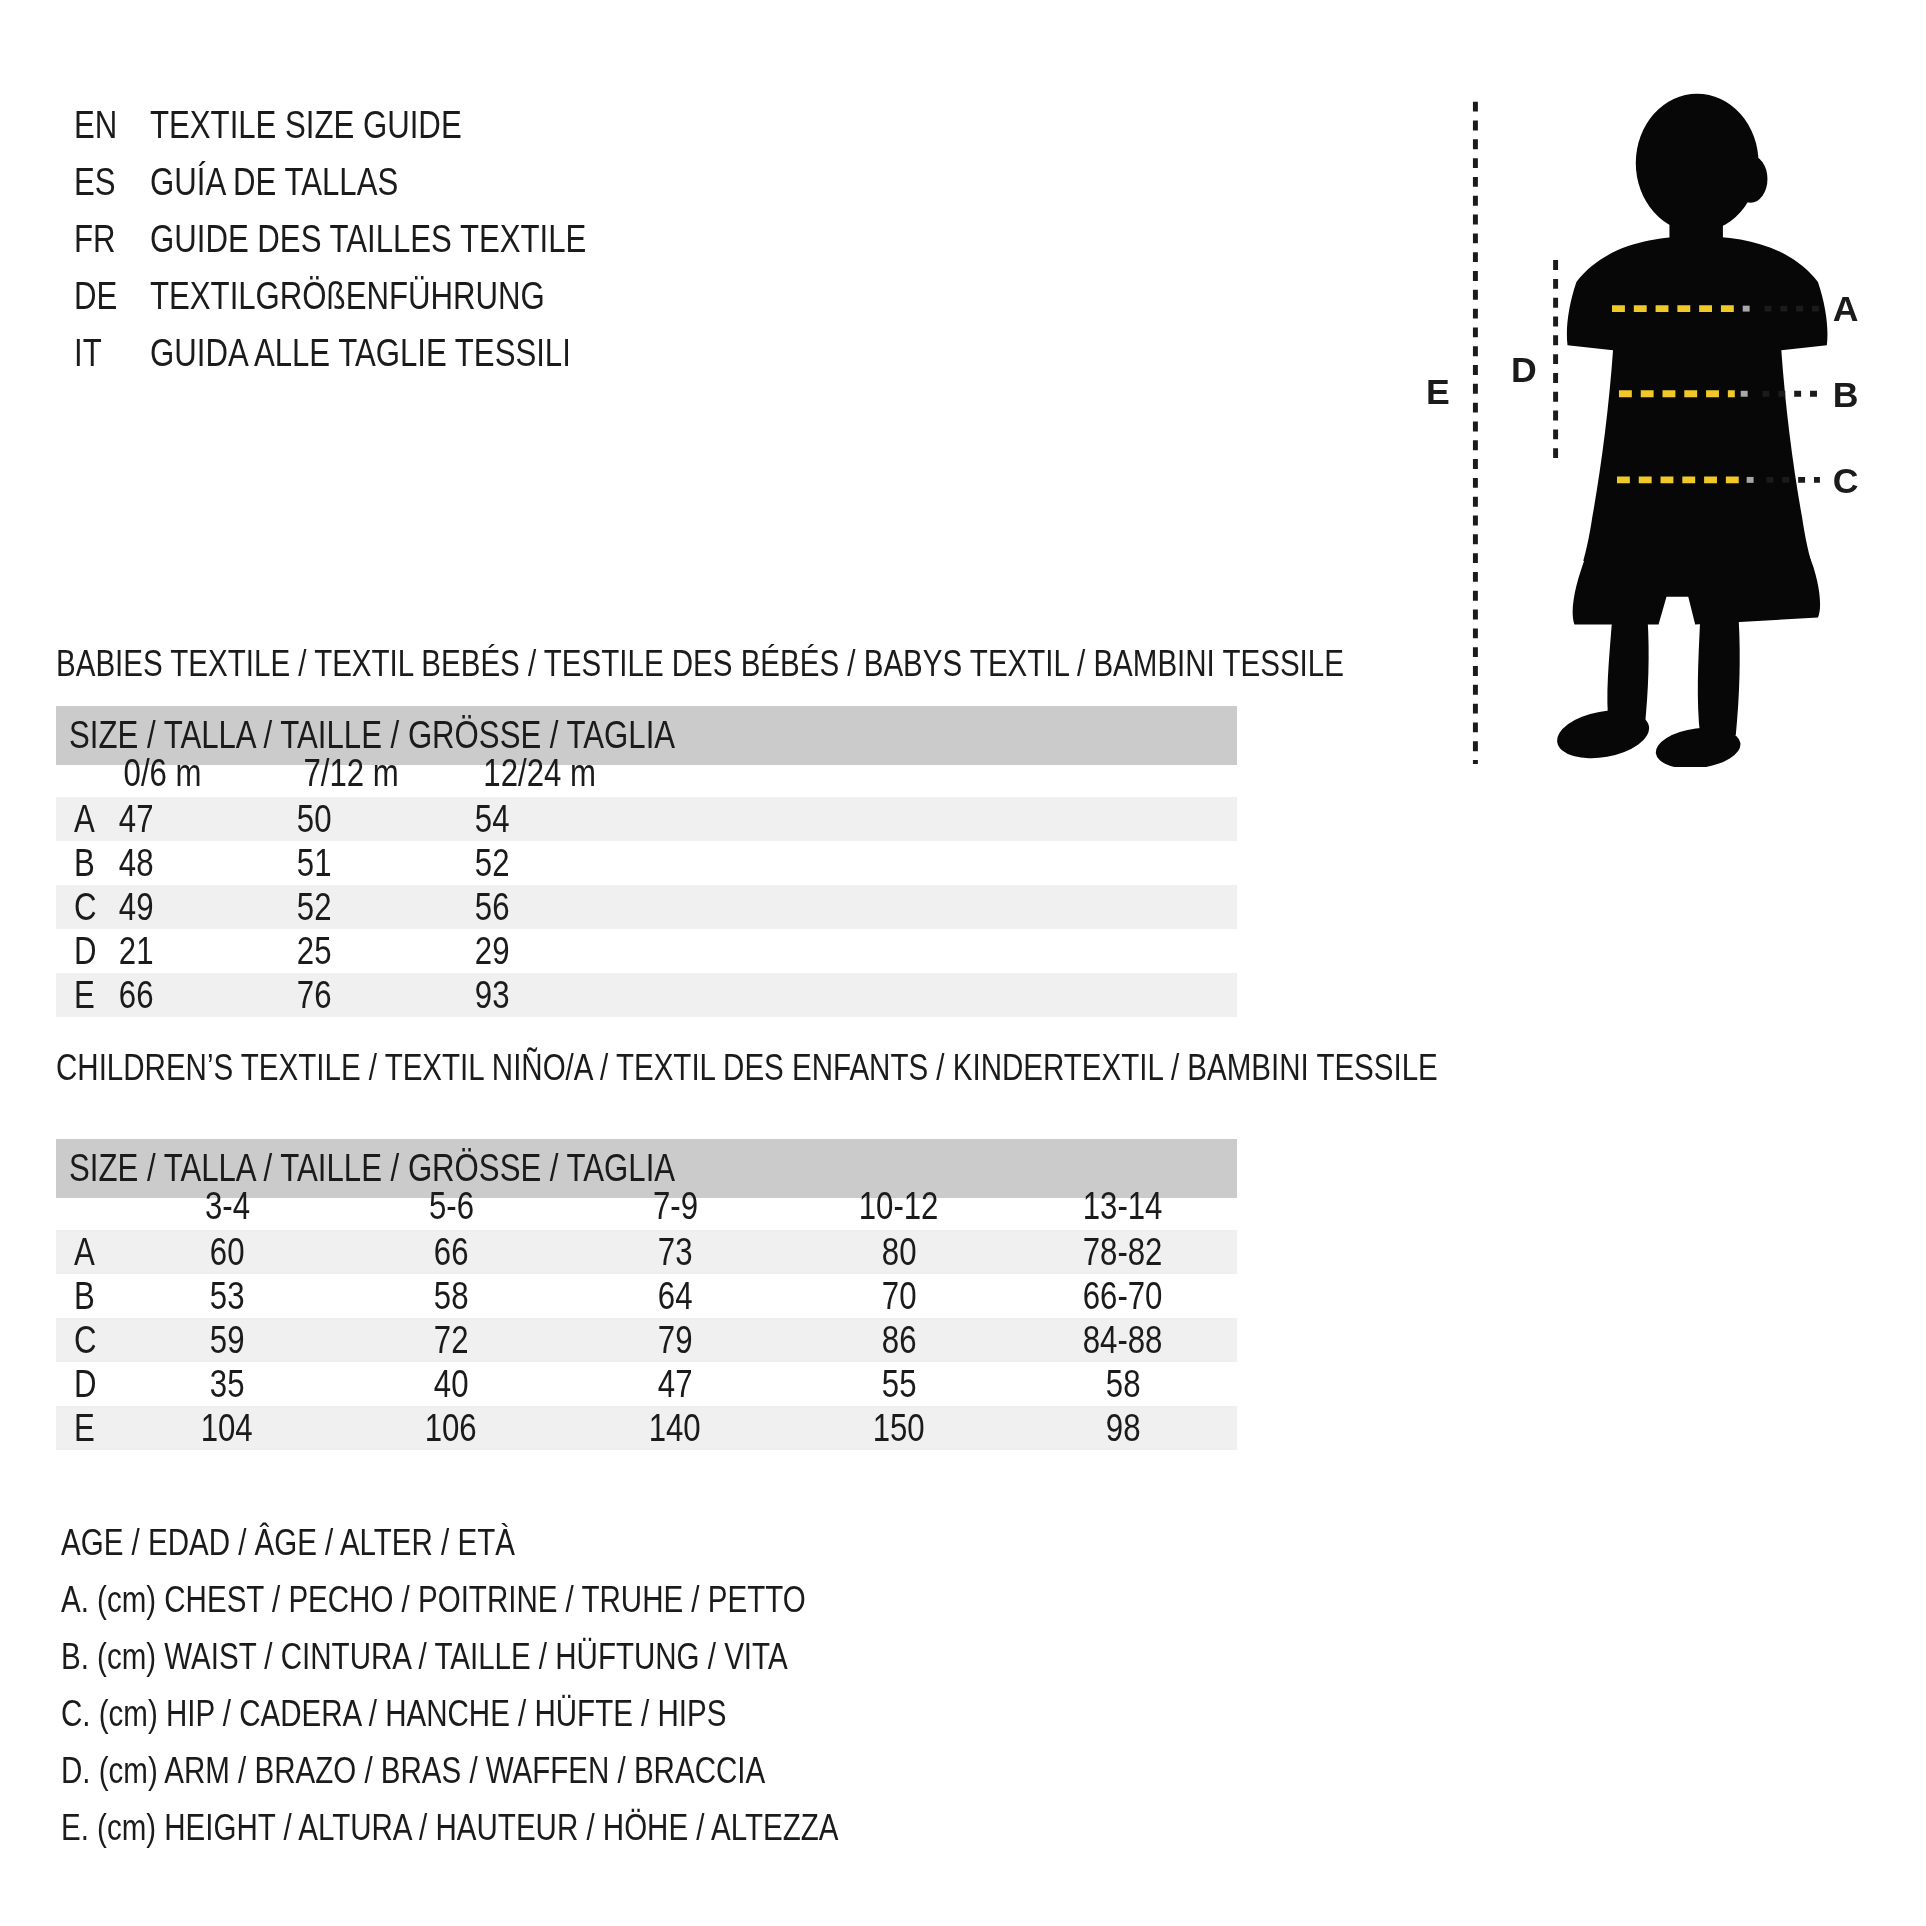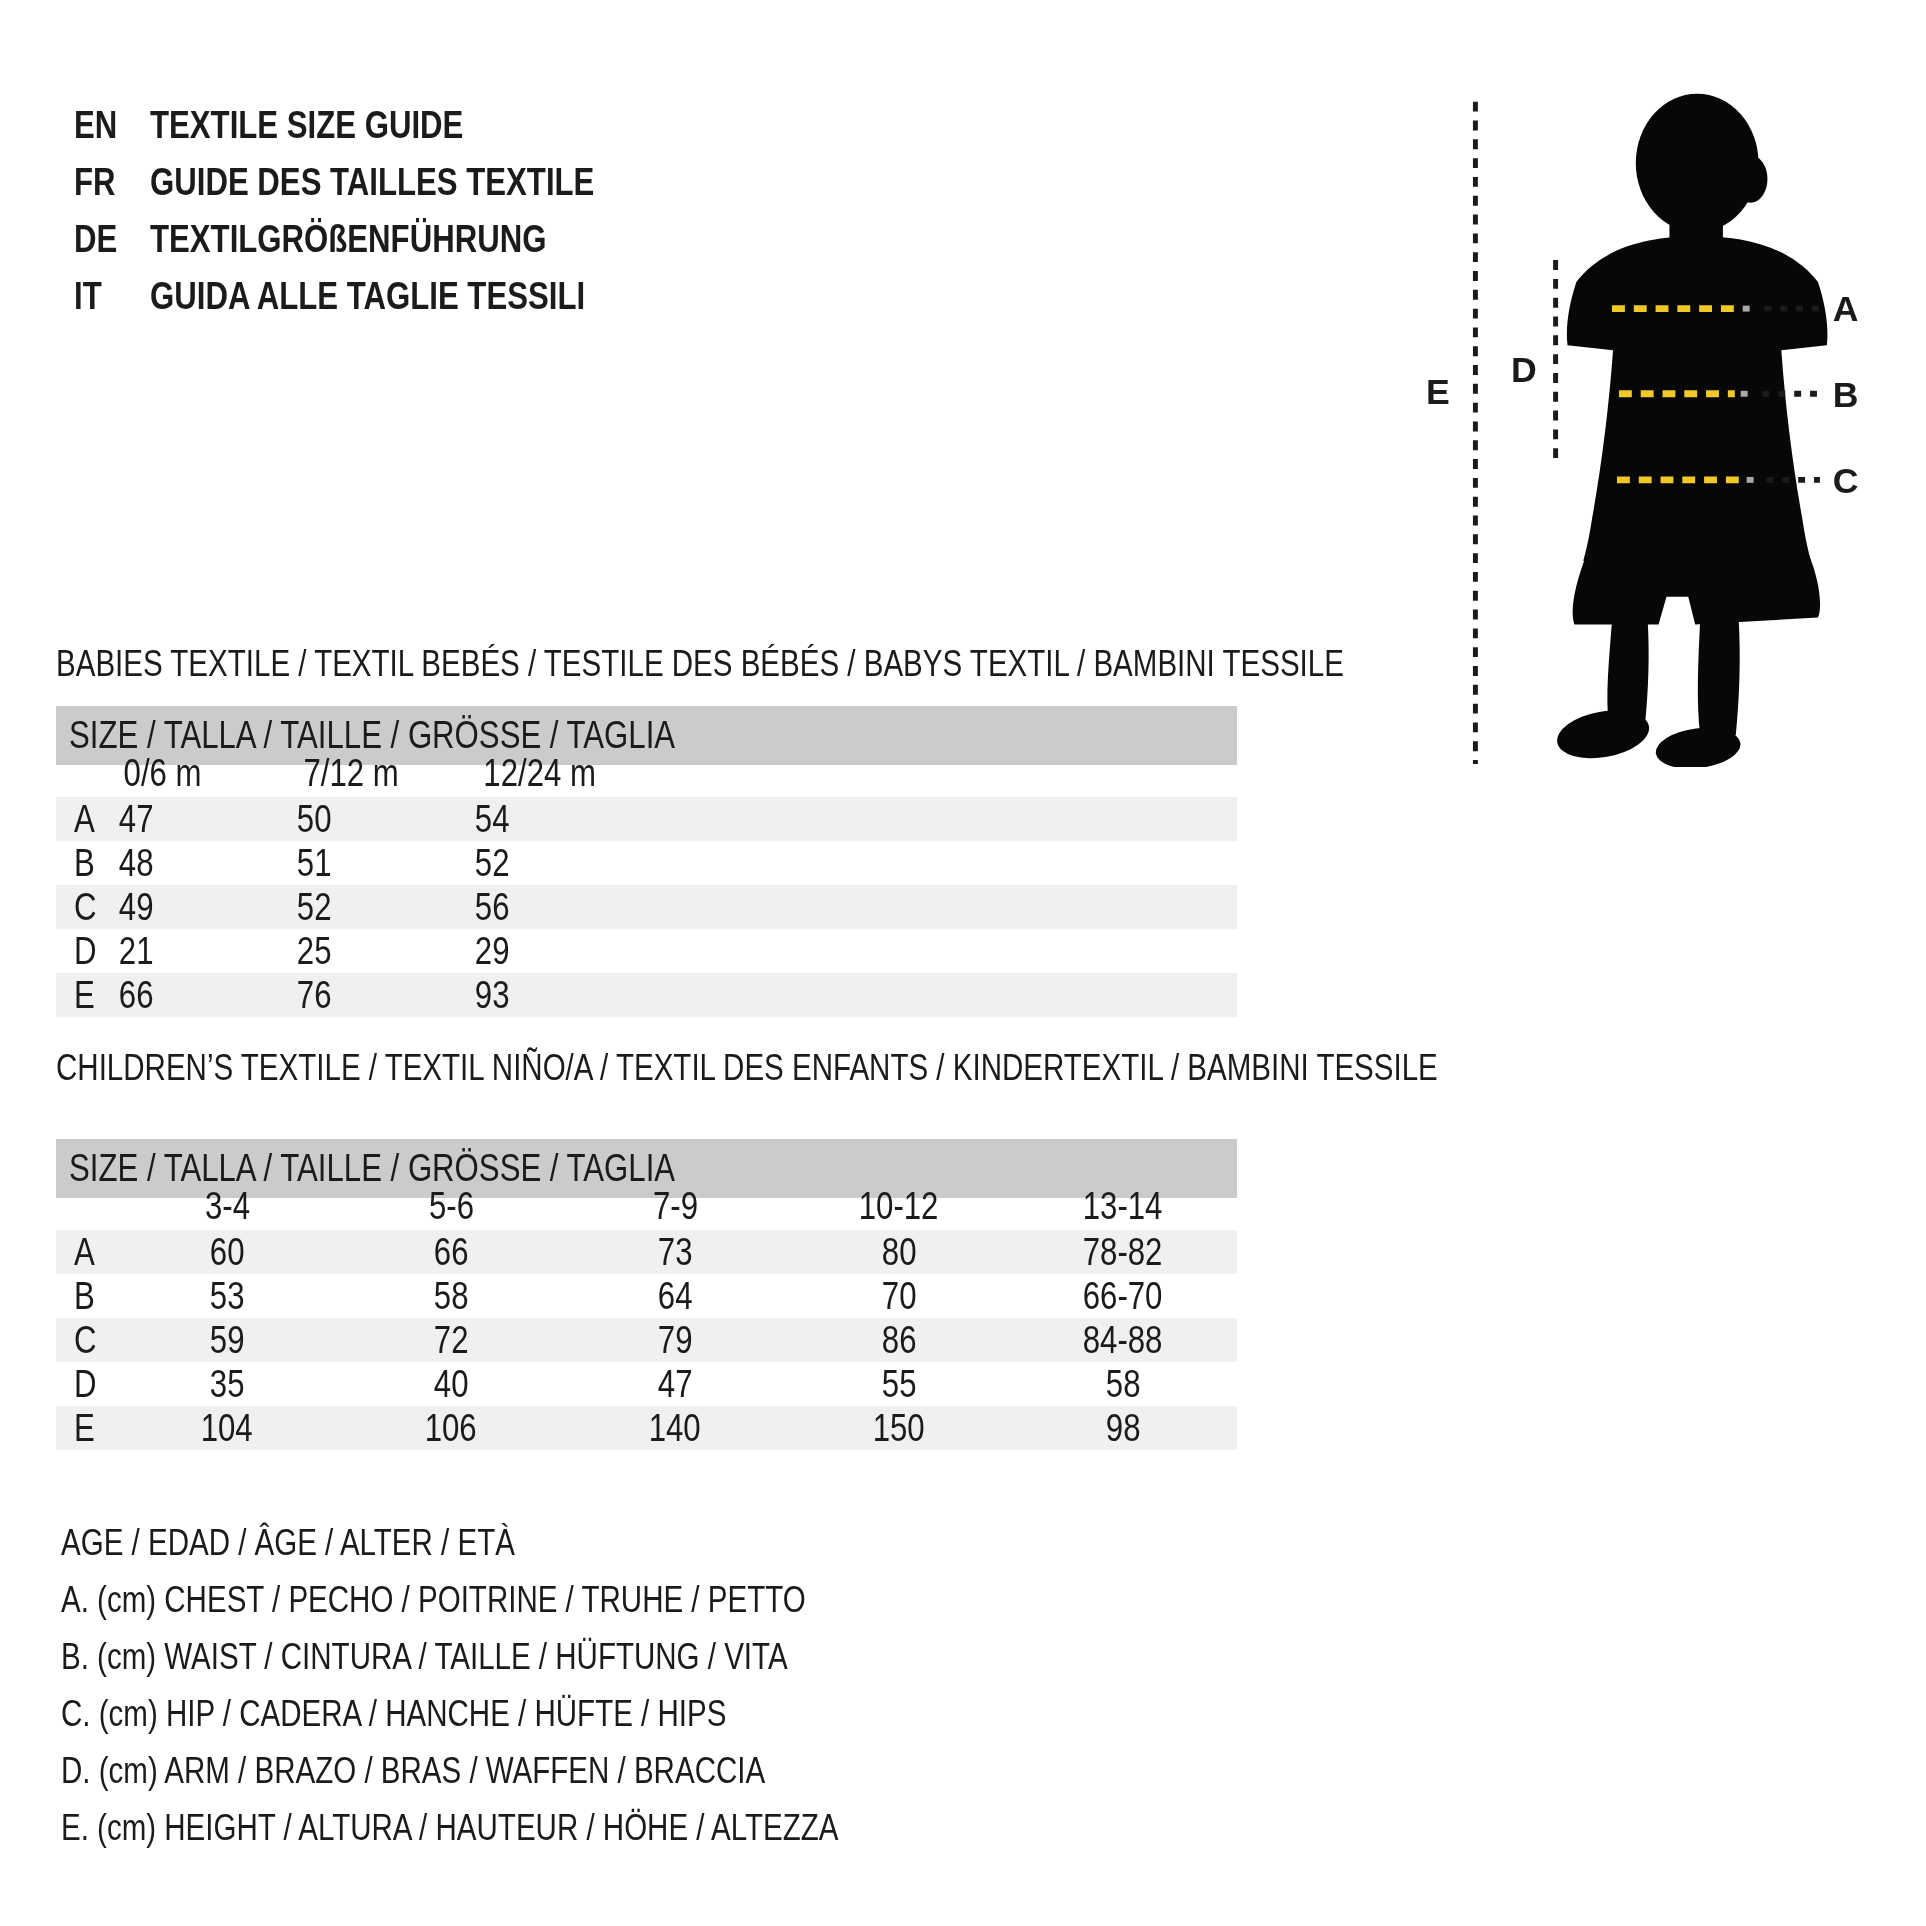--- a/index.html
+++ b/index.html
@@ -8,21 +8,21 @@
     background:#ffffff;color:#1b1b1b;
     font-family:"Liberation Sans", sans-serif;
   }
   .abs{position:absolute;}
   
   .cond{display:inline-block;transform:scaleX(0.82);transform-origin:0 50%;white-space:nowrap;}
   .cond-c{display:inline-block;transform:scaleX(0.82);transform-origin:50% 50%;white-space:nowrap;}
 
   
   #langs{left:74px;top:97px;font-size:38px;line-height:57px;}
-  .lang-row{display:flex;font-weight:bold;}
+  .lang-row{display:flex;}
   .lang-code{width:76px;}
 
   
   .section-title{left:56px;font-size:36px;line-height:40px;}
 
   
   .size-bar{
     left:56px;width:1181px;height:59px;background:#cbcbcb;
     display:flex;align-items:center;padding-left:13px;box-sizing:border-box;
     font-size:38px;
@@ -45,20 +45,24 @@
   #figure svg{display:block;}
   .fig-letter{font-family:"Liberation Sans",sans-serif;font-weight:bold;font-size:36px;fill:#1b1b1b;}
 </style>
 </head>
 <body>
 
 <div id="langs" class="abs">
   <div class="lang-row">
     <div class="lang-code"><span class="cond">EN</span></div>
     <div><span class="cond">TEXTILE SIZE GUIDE</span></div>
+  </div>
+  <div class="lang-row">
+    <div class="lang-code"><span class="cond">ES</span></div>
+    <div><span class="cond">GUÍA DE TALLAS</span></div>
   </div>
   <div class="lang-row">
     <div class="lang-code"><span class="cond">FR</span></div>
     <div><span class="cond">GUIDE DES TAILLES TEXTILE</span></div>
   </div>
   <div class="lang-row">
     <div class="lang-code"><span class="cond">DE</span></div>
     <div><span class="cond">TEXTILGRÖßENFÜHRUNG</span></div>
   </div>
   <div class="lang-row">

